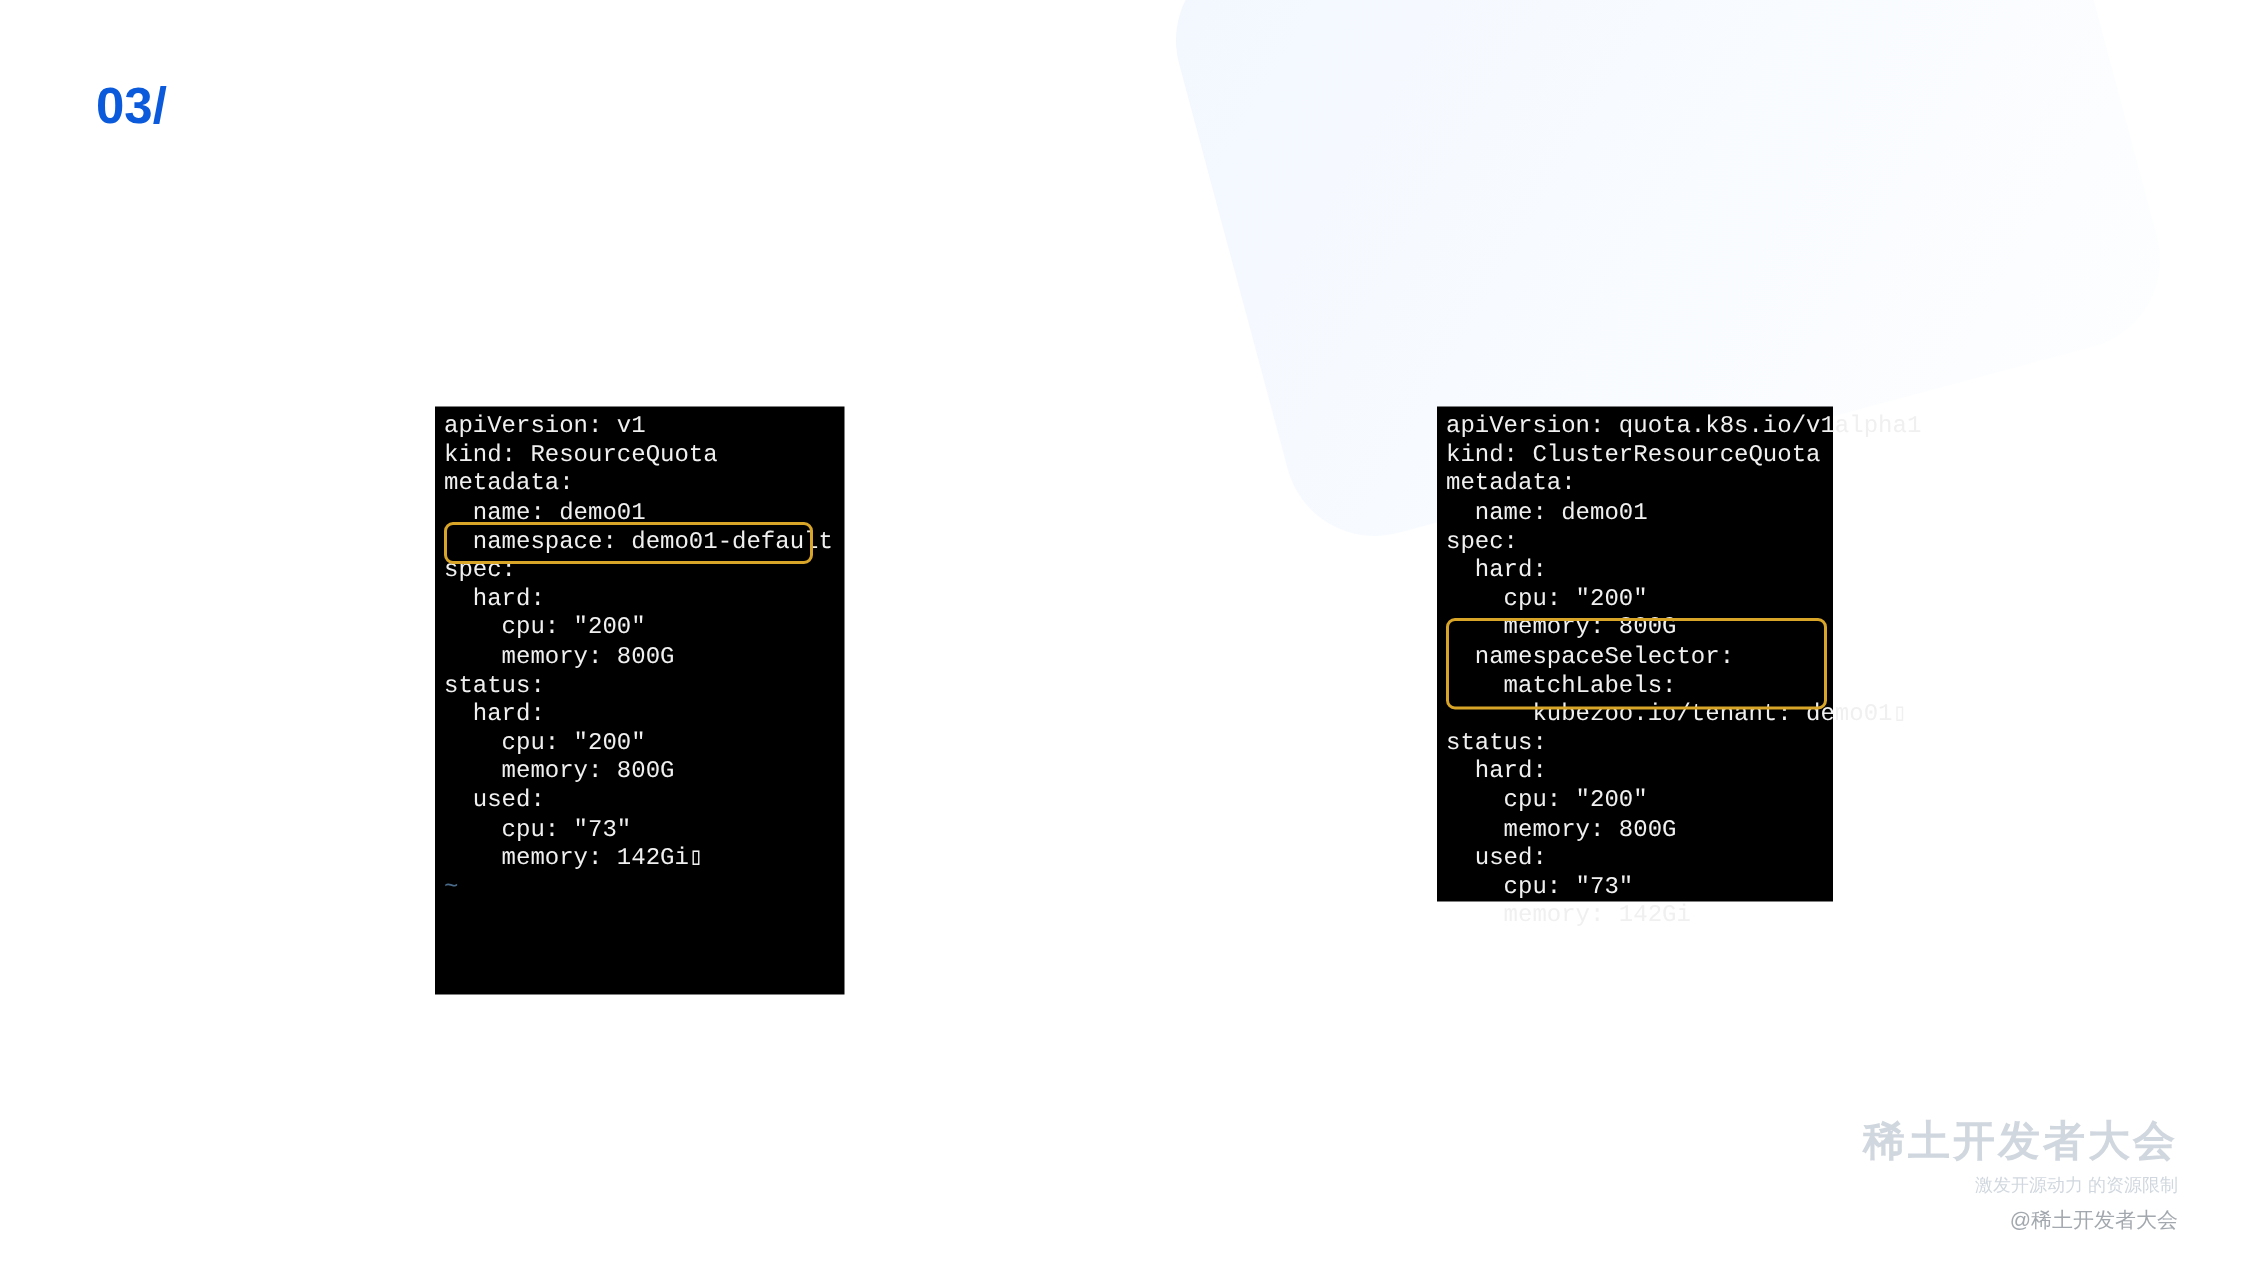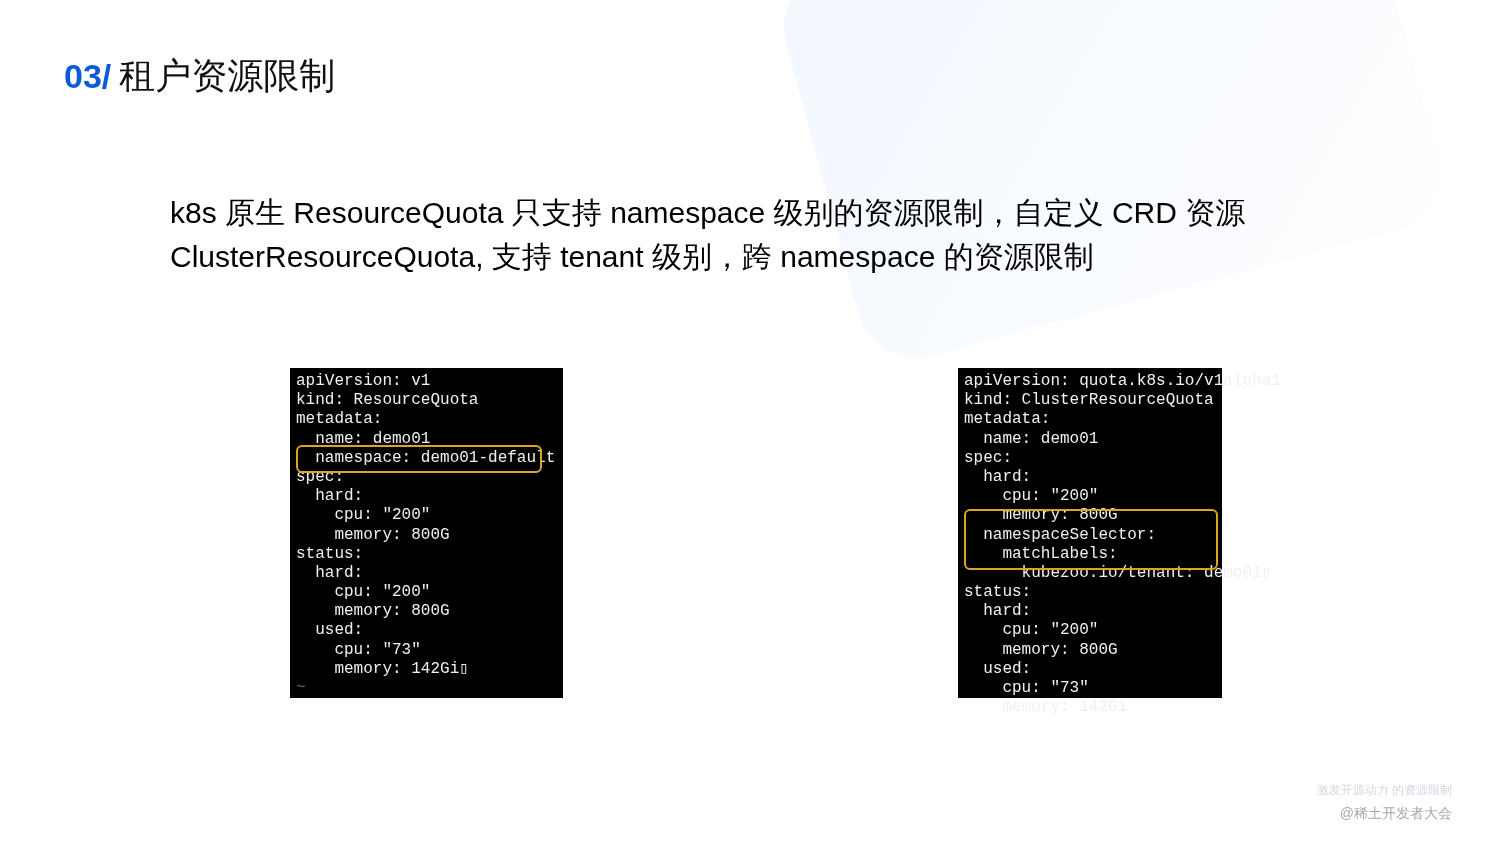--- a/index.html
+++ b/index.html
@@ -25,21 +25,21 @@
       transform: rotate(-15deg);
       border-radius: 60px;
       z-index: 0;
     }
     .slide-header {
       position: relative;
       z-index: 1;
       padding: 52px 64px 0 64px;
       display: flex;
       align-items: baseline;
-      gap: 8px;
+      gap: 24px;
     }
     .slide-number {
       color: #0a5adb;
       font-size: 34px;
       font-weight: 700;
     }
     .slide-title {
       font-size: 36px;
       font-weight: 400;
       color: #111;
@@ -66,21 +66,21 @@
       color: #f0f0f0;
       font-family: Consolas, Monaco, "Courier New", monospace;
       font-size: 16px;
       line-height: 1.2;
       padding: 4px 6px;
       position: relative;
       white-space: pre;
     }
     .code-left {
       width: 273px;
-      height: 330px;
+      height: 392px;
     }
     .code-right {
       width: 264px;
       height: 330px;
     }
     .highlight-box {
       position: absolute;
       border: 2px solid #d9a529;
       border-radius: 6px;
       pointer-events: none;
@@ -127,25 +127,23 @@
       color: rgba(100,110,120,0.6);
     }
   </style>
 </head>
 <body>
 
 <div class="bg-shape"></div>
 
 <div class="slide-header">
   <span class="slide-number">03/</span>
-  <span class="slide-title">租户资源限制</span>
 </div>
 
 <div class="content">
-  <p class="description">k8s 原生 ResourceQuota 只支持 namespace 级别的资源限制，自定义 CRD 资源 ClusterResourceQuota, 支持 tenant 级别，跨 namespace 的资源限制</p>
 
   <div class="code-container">
     <div class="code-block code-left"><span>apiVersion: v1
 kind: ResourceQuota
 metadata:
   name: demo01
   namespace: demo01-default
 spec:
   hard:
     cpu: "200"
@@ -174,15 +172,16 @@
   hard:
     cpu: "200"
     memory: 800G
   used:
     cpu: "73"
     memory: 142Gi</span><div class="highlight-box hl-right"></div></div>
   </div>
 </div>
 
 <div class="watermark">
+  <span class="big">稀土开发者大会</span>
   <span class="sub">激发开源动力 的资源限制</span>
   <span class="attr">@稀土开发者大会</span>
 </div>
 
 </body></html>

